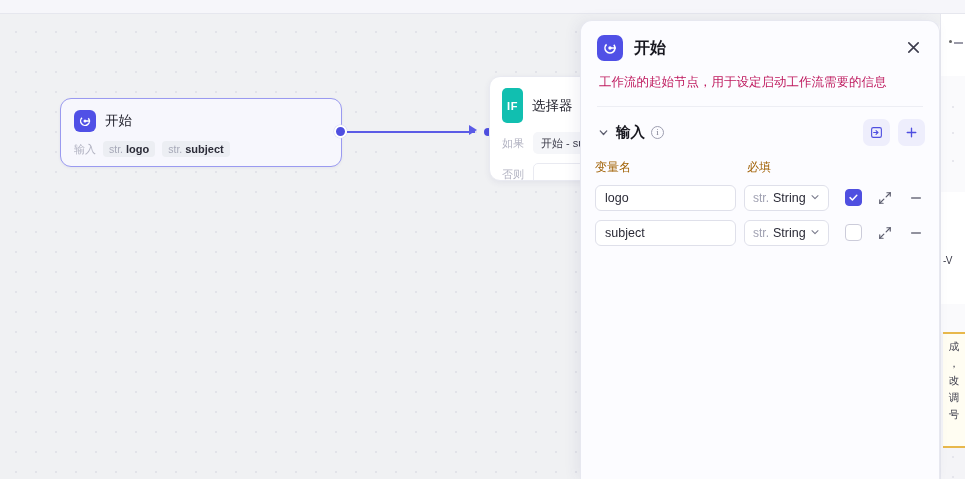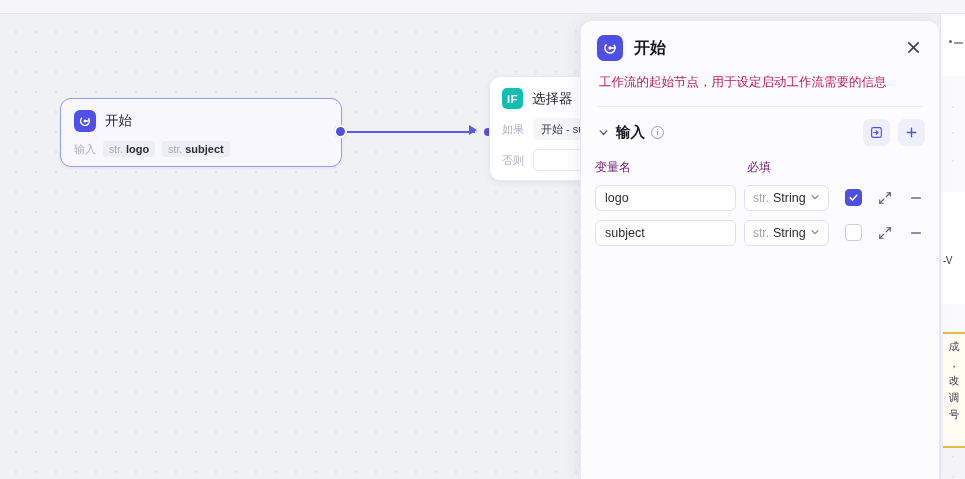--- a/index.html
+++ b/index.html
@@ -111,21 +111,21 @@
     position: absolute; left: 489px; top: 62px;
     width: 200px; height: 105px;
     background: #ffffff;
     border: 1px solid #e9eaf1;
     border-radius: 11px;
     box-shadow: 0 2px 6px rgba(60,60,110,.07);
     overflow: hidden;
   }
   .sel-head { display: flex; align-items: center; gap: 9px; padding: 11px 0 0 12px; }
   .sel-badge {
-    width: 21px; height: 21px; border-radius: 5px;
+    width: 21px; height: 35px; border-radius: 5px;
     background: #11bfb0;
     display: flex; align-items: center; justify-content: center;
     color: #fff; font-size: 11px; font-weight: 700; letter-spacing: .5px;
     flex: 0 0 auto;
   }
   .sel-title { font-size: 13.5px; color: #1d1d28; font-weight: 500; }
   .sel-row { display: flex; align-items: center; gap: 9px; padding: 9px 0 0 12px; }
   .sel-row-label { font-size: 11px; color: #b2b3c2; width: 22px; flex: 0 0 auto; }
   .sel-field {
     height: 22px; width: 140px;
@@ -228,21 +228,21 @@
   .sh-spacer { flex: 1; }
   .icon-btn {
     width: 27px; height: 27px; border-radius: 7px;
     background: #eeeefc;
     display: flex; align-items: center; justify-content: center;
     cursor: pointer; margin-left: 8px;
   }
 
   
   .vars-table { padding: 0 14px; margin-top: 13px; }
-  .vt-head { display: flex; align-items: center; font-size: 12px; color: #701a75; }
+  .vt-head { display: flex; align-items: center; font-size: 12px; color: #a16207; }
   .vt-c-name { width: 152px; flex: 0 0 auto; }
   .vt-c-type { width: 111px; flex: 0 0 auto; }
   .vt-c-req { width: 40px; flex: 0 0 auto; }
   .vt-row {
     display: flex; align-items: center; margin-top: 9px;
   }
   .inp {
     width: 141px; height: 26px;
     border: 1px solid #dfe0ea; border-radius: 6px;
     background: #ffffff; padding: 0 9px;

